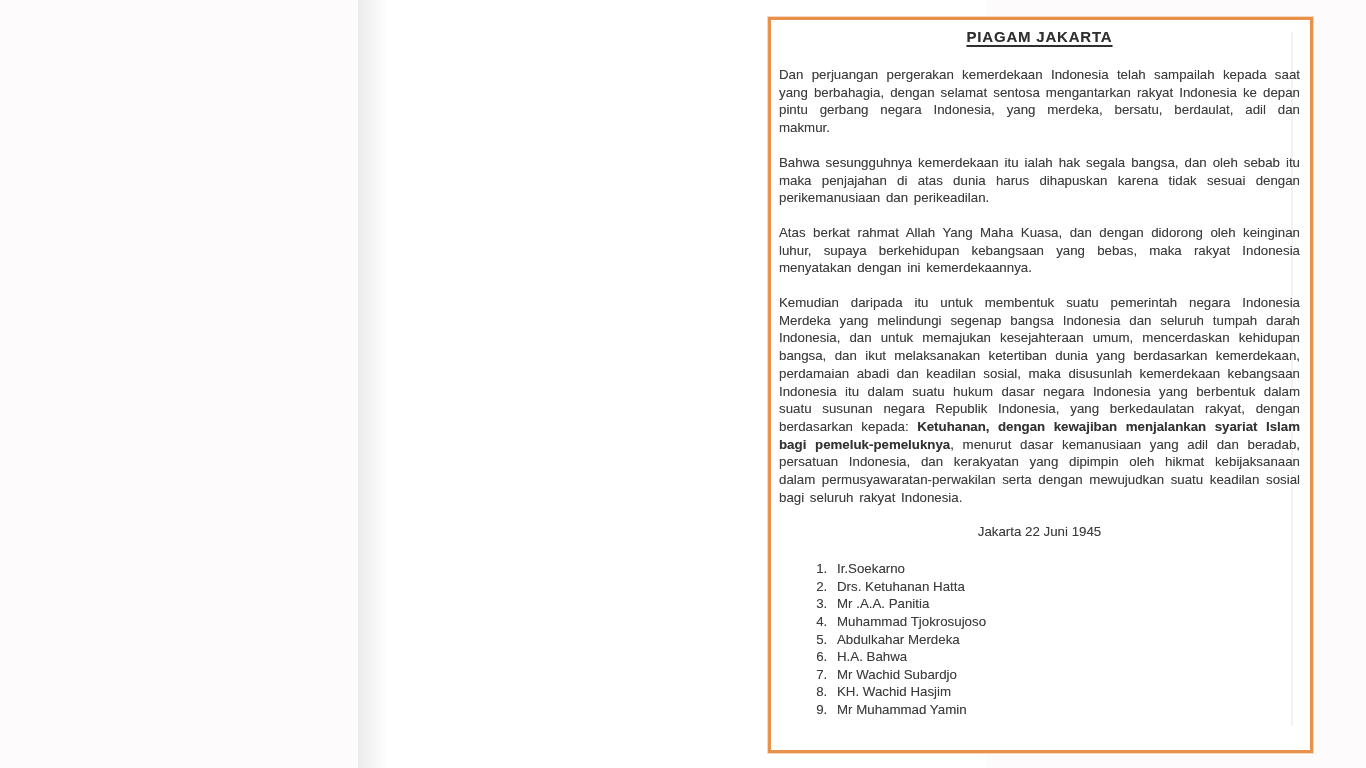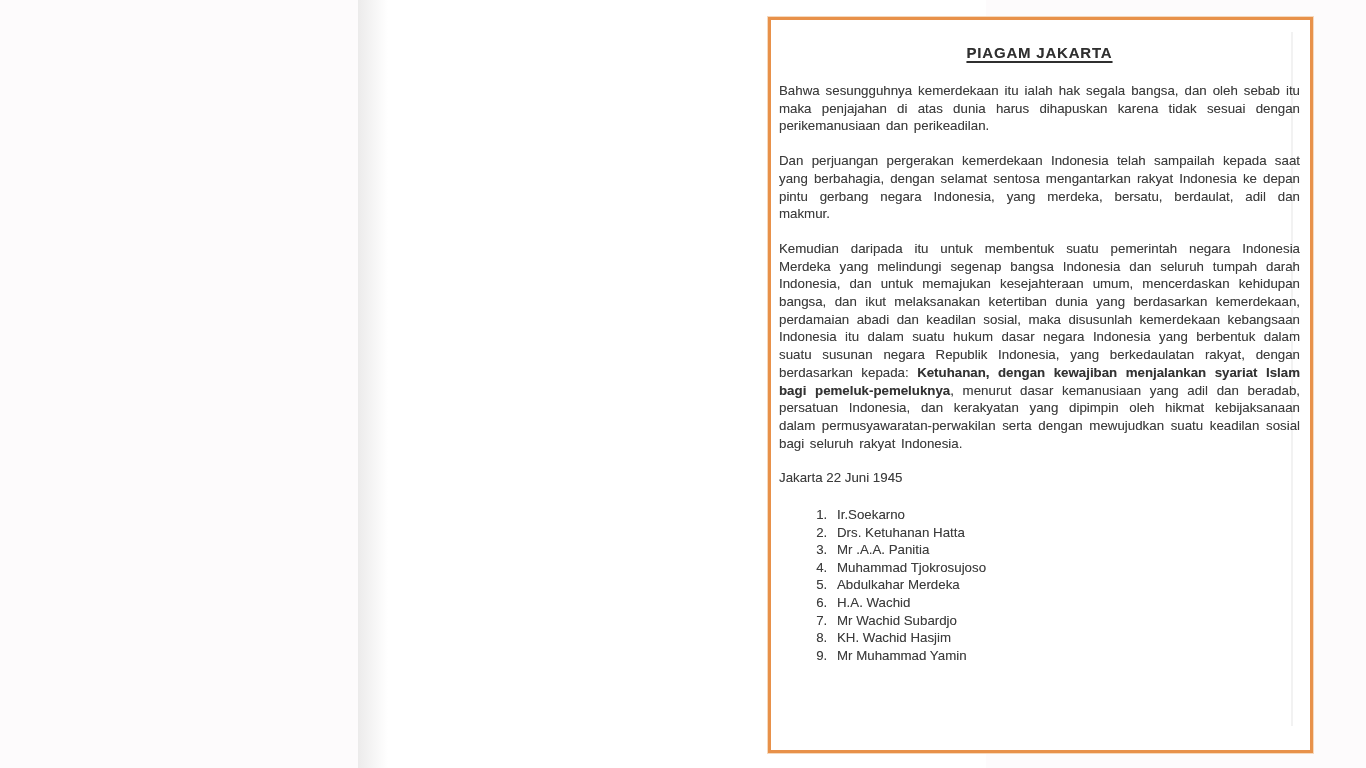--- a/index.html
+++ b/index.html
@@ -29,21 +29,21 @@
     background: linear-gradient(to right, #ecebeb, #ffffff);
   }
   
   .doc-frame {
     position: absolute;
     left: 410px; top: 17px;
     width: 545px; height: 736px;
     border: 3px solid #e8914a;
     box-shadow: 0 0 0 1px #f6d9bd;
     background: #ffffff;
-    padding: 24px 10px 0 8px;
+    padding: 8px 10px 0 8px;
     color: #3c3c3c;
     text-shadow: 0 0 0.6px rgba(90,90,90,0.45);
   }
   
   .scan-artifact-line {
     position: absolute;
     right: 17px; top: 12px;
     width: 2px; height: 694px;
     background: rgba(0,0,0,0.05);
   }
@@ -65,21 +65,21 @@
     line-height: 17.7px;
     text-align: justify;
     word-spacing: 2px;
     margin-bottom: 17px;
   }
   .doc-par b { font-weight: 700; color: #333333; }
   .doc-line {
     font-size: 13.3px;
     line-height: 17.7px;
   }
-  .dateline { margin-top: 0; }
+  .dateline { margin-top: 0; text-align: center; }
   .committee { margin-top: 21px; }
   .signatories {
     margin-top: 19px;
     padding-left: 41px;
     font-size: 13.3px;
     line-height: 17.6px;
     color: #3c3c3c;
   }
   .signatories li {
     padding-left: 6px;
@@ -92,36 +92,37 @@
 
 <div class="canvas">
   <div class="scan-page">
     <div class="doc-frame">
       <div class="scan-artifact-line"></div>
 
       <h1 class="doc-title">
         <span>PIAGAM JAKARTA</span>
       </h1>
 
+      <p class="doc-par">Dan perjuangan pergerakan kemerdekaan Indonesia telah sampailah kepada saat yang berbahagia, dengan selamat sentosa mengantarkan rakyat Indonesia ke depan pintu gerbang negara Indonesia, yang merdeka, bersatu, berdaulat, adil dan makmur.</p>
+
       <p class="doc-par">Bahwa sesungguhnya kemerdekaan itu ialah hak segala bangsa, dan oleh sebab itu maka penjajahan di atas dunia harus dihapuskan karena tidak sesuai dengan perikemanusiaan dan perikeadilan.</p>
 
-      <p class="doc-par">Dan perjuangan pergerakan kemerdekaan Indonesia telah sampailah kepada saat yang berbahagia, dengan selamat sentosa mengantarkan rakyat Indonesia ke depan pintu gerbang negara Indonesia, yang merdeka, bersatu, berdaulat, adil dan makmur.</p>
-
+      <p class="doc-par">Atas berkat rahmat Allah Yang Maha Kuasa, dan dengan didorong oleh keinginan luhur, supaya berkehidupan kebangsaan yang bebas, maka rakyat Indonesia menyatakan dengan ini kemerdekaannya.</p>
 
       <p class="doc-par"><span>Kemudian daripada itu untuk membentuk suatu pemerintah negara Indonesia Merdeka yang melindungi segenap bangsa Indonesia dan seluruh tumpah darah Indonesia, dan untuk memajukan kesejahteraan umum, mencerdaskan kehidupan bangsa, dan ikut melaksanakan ketertiban dunia yang berdasarkan kemerdekaan, perdamaian abadi dan keadilan sosial, maka disusunlah kemerdekaan kebangsaan Indonesia itu dalam suatu hukum dasar negara Indonesia yang berbentuk dalam suatu susunan negara Republik Indonesia, yang berkedaulatan rakyat, dengan berdasarkan kepada: </span><b>Ketuhanan, dengan kewajiban menjalankan syariat Islam bagi pemeluk-pemeluknya</b><span>, menurut dasar kemanusiaan yang adil dan beradab, persatuan Indonesia, dan kerakyatan yang dipimpin oleh hikmat kebijaksanaan dalam permusyawaratan-perwakilan serta dengan mewujudkan suatu keadilan sosial bagi seluruh rakyat Indonesia.</span></p>
 
       <div class="doc-line dateline">Jakarta 22 Juni 1945</div>
 
 
       <ol class="signatories">
         <li>Ir.Soekarno</li>
         <li>Drs. Ketuhanan Hatta</li>
         <li>Mr .A.A. Panitia</li>
         <li>Muhammad Tjokrosujoso</li>
         <li>Abdulkahar Merdeka</li>
-        <li>H.A. Wachid</li>
+        <li>H.A. Bahwa</li>
         <li>Mr Wachid Subardjo</li>
         <li>KH. Wachid Hasjim</li>
         <li>Mr Muhammad Yamin</li>
       </ol>
     </div>
   </div>
 </div>
 
 </body></html>

